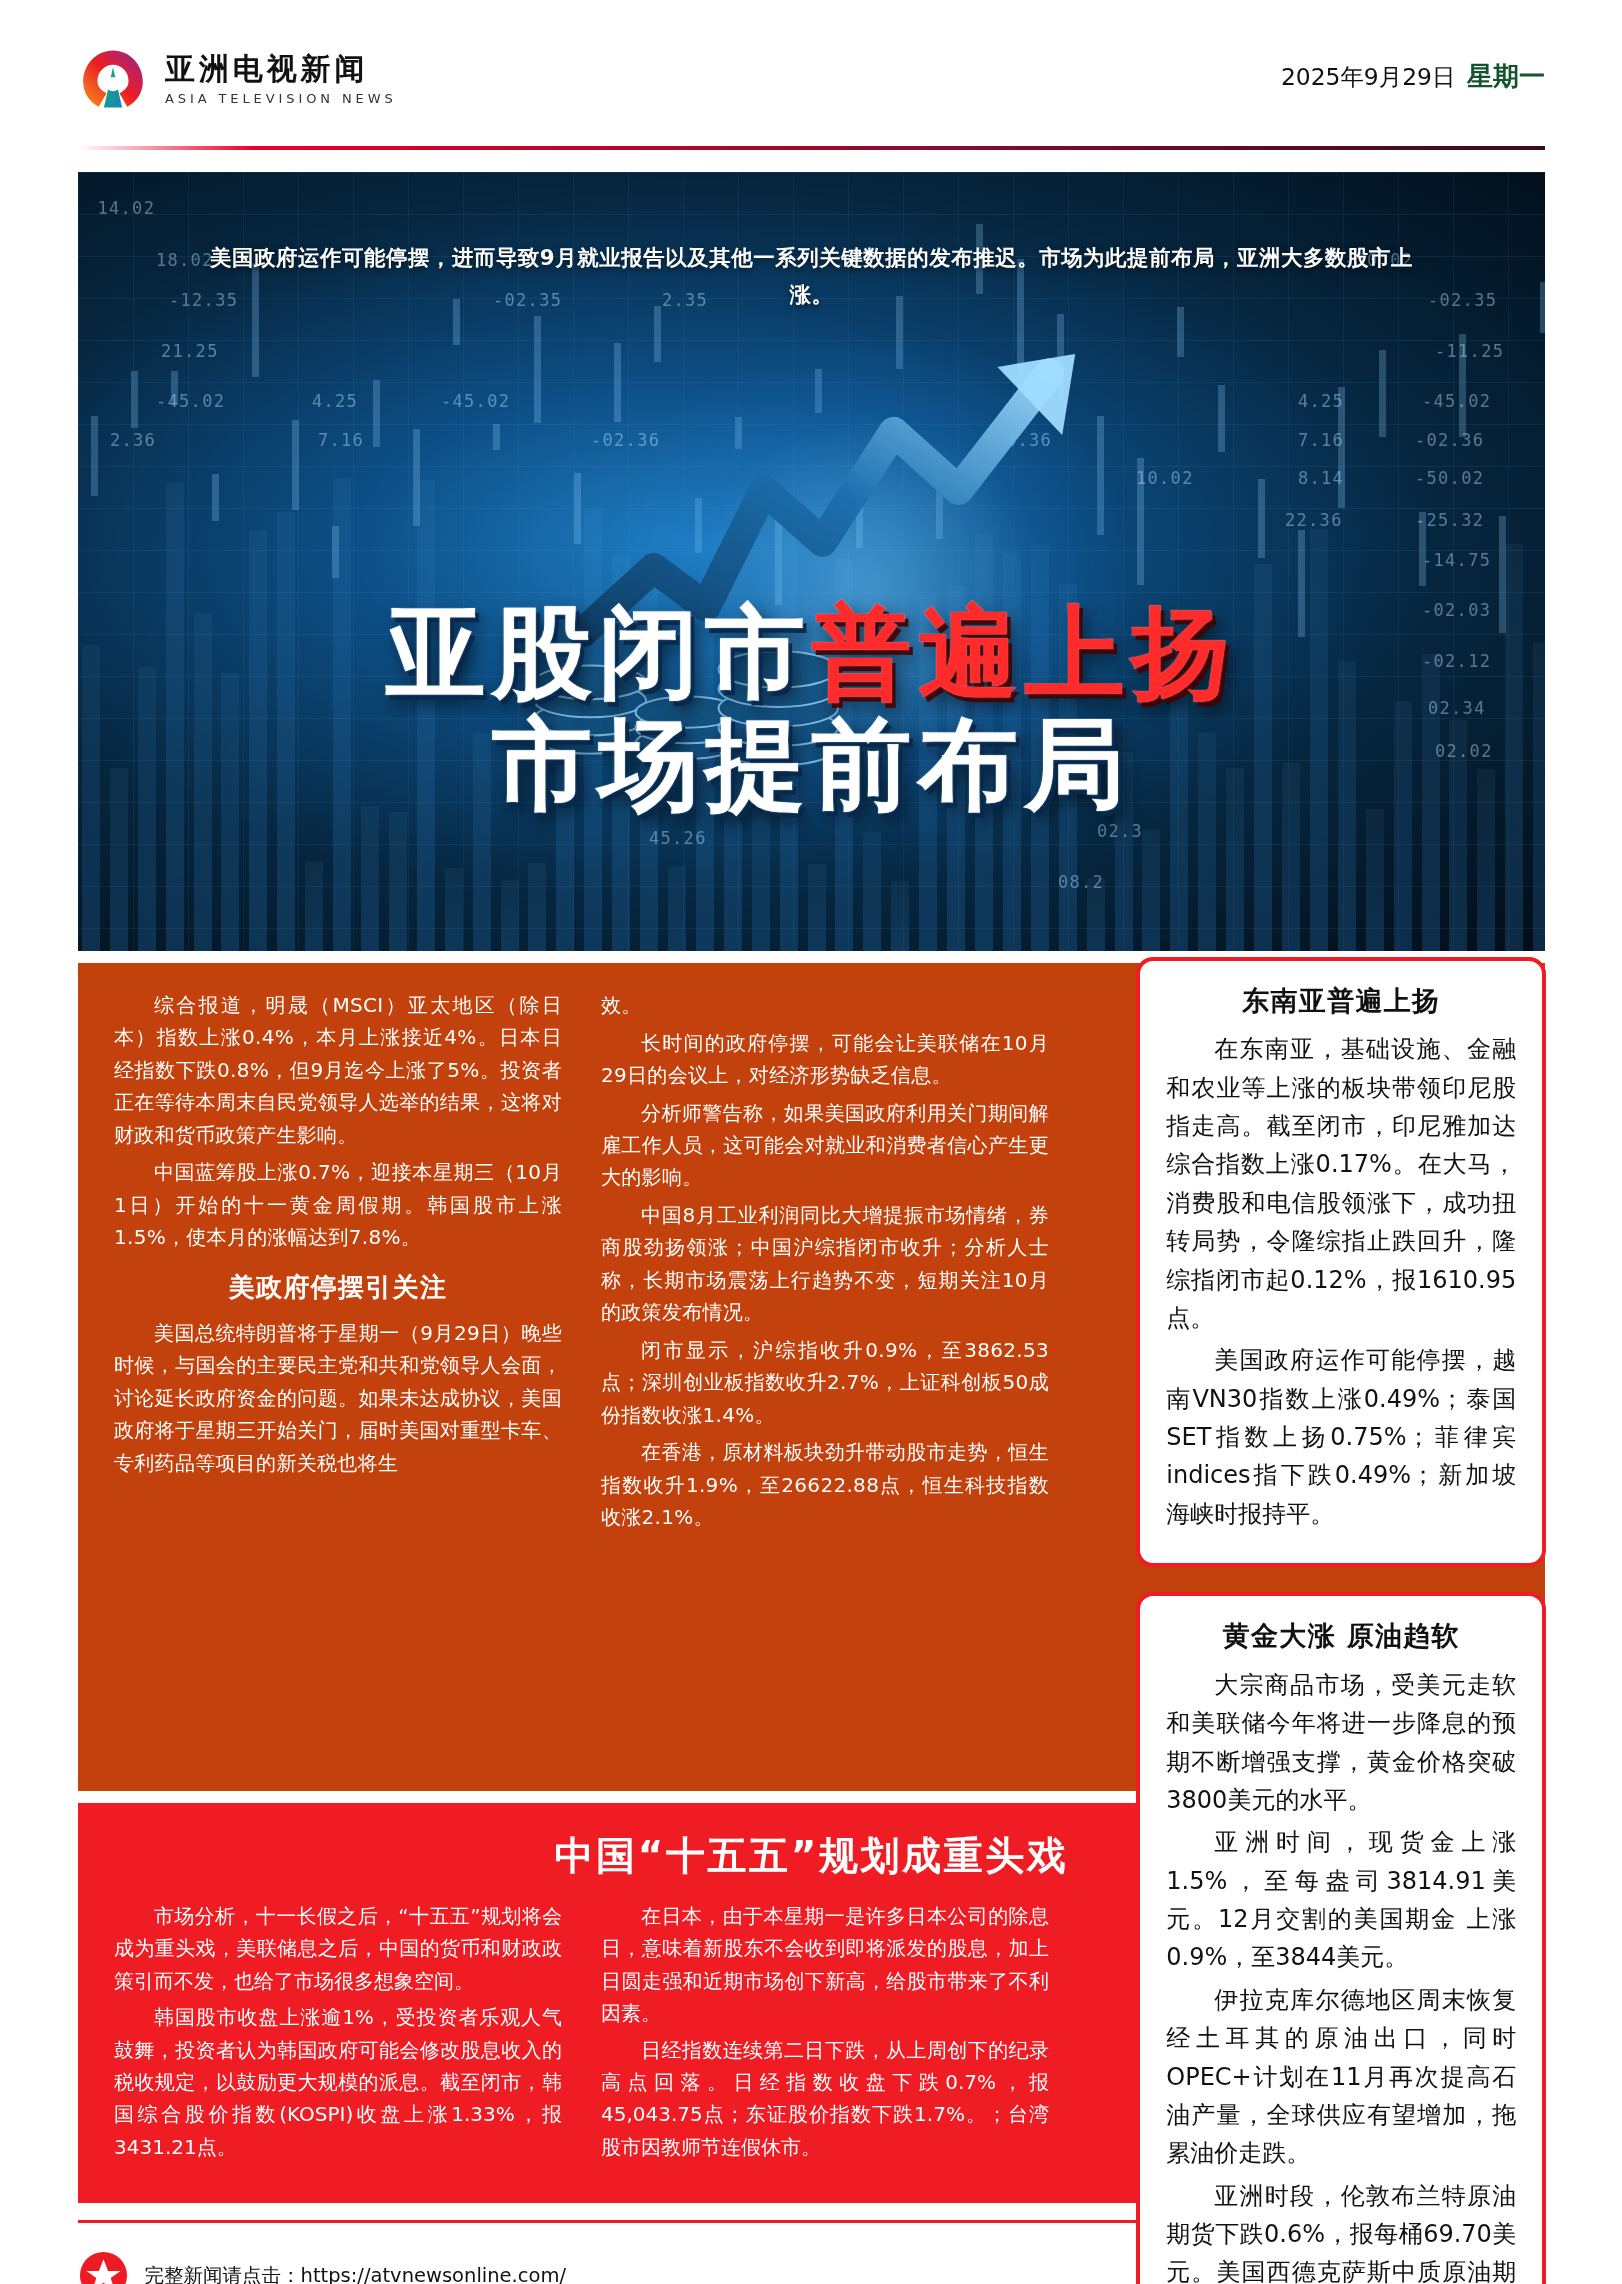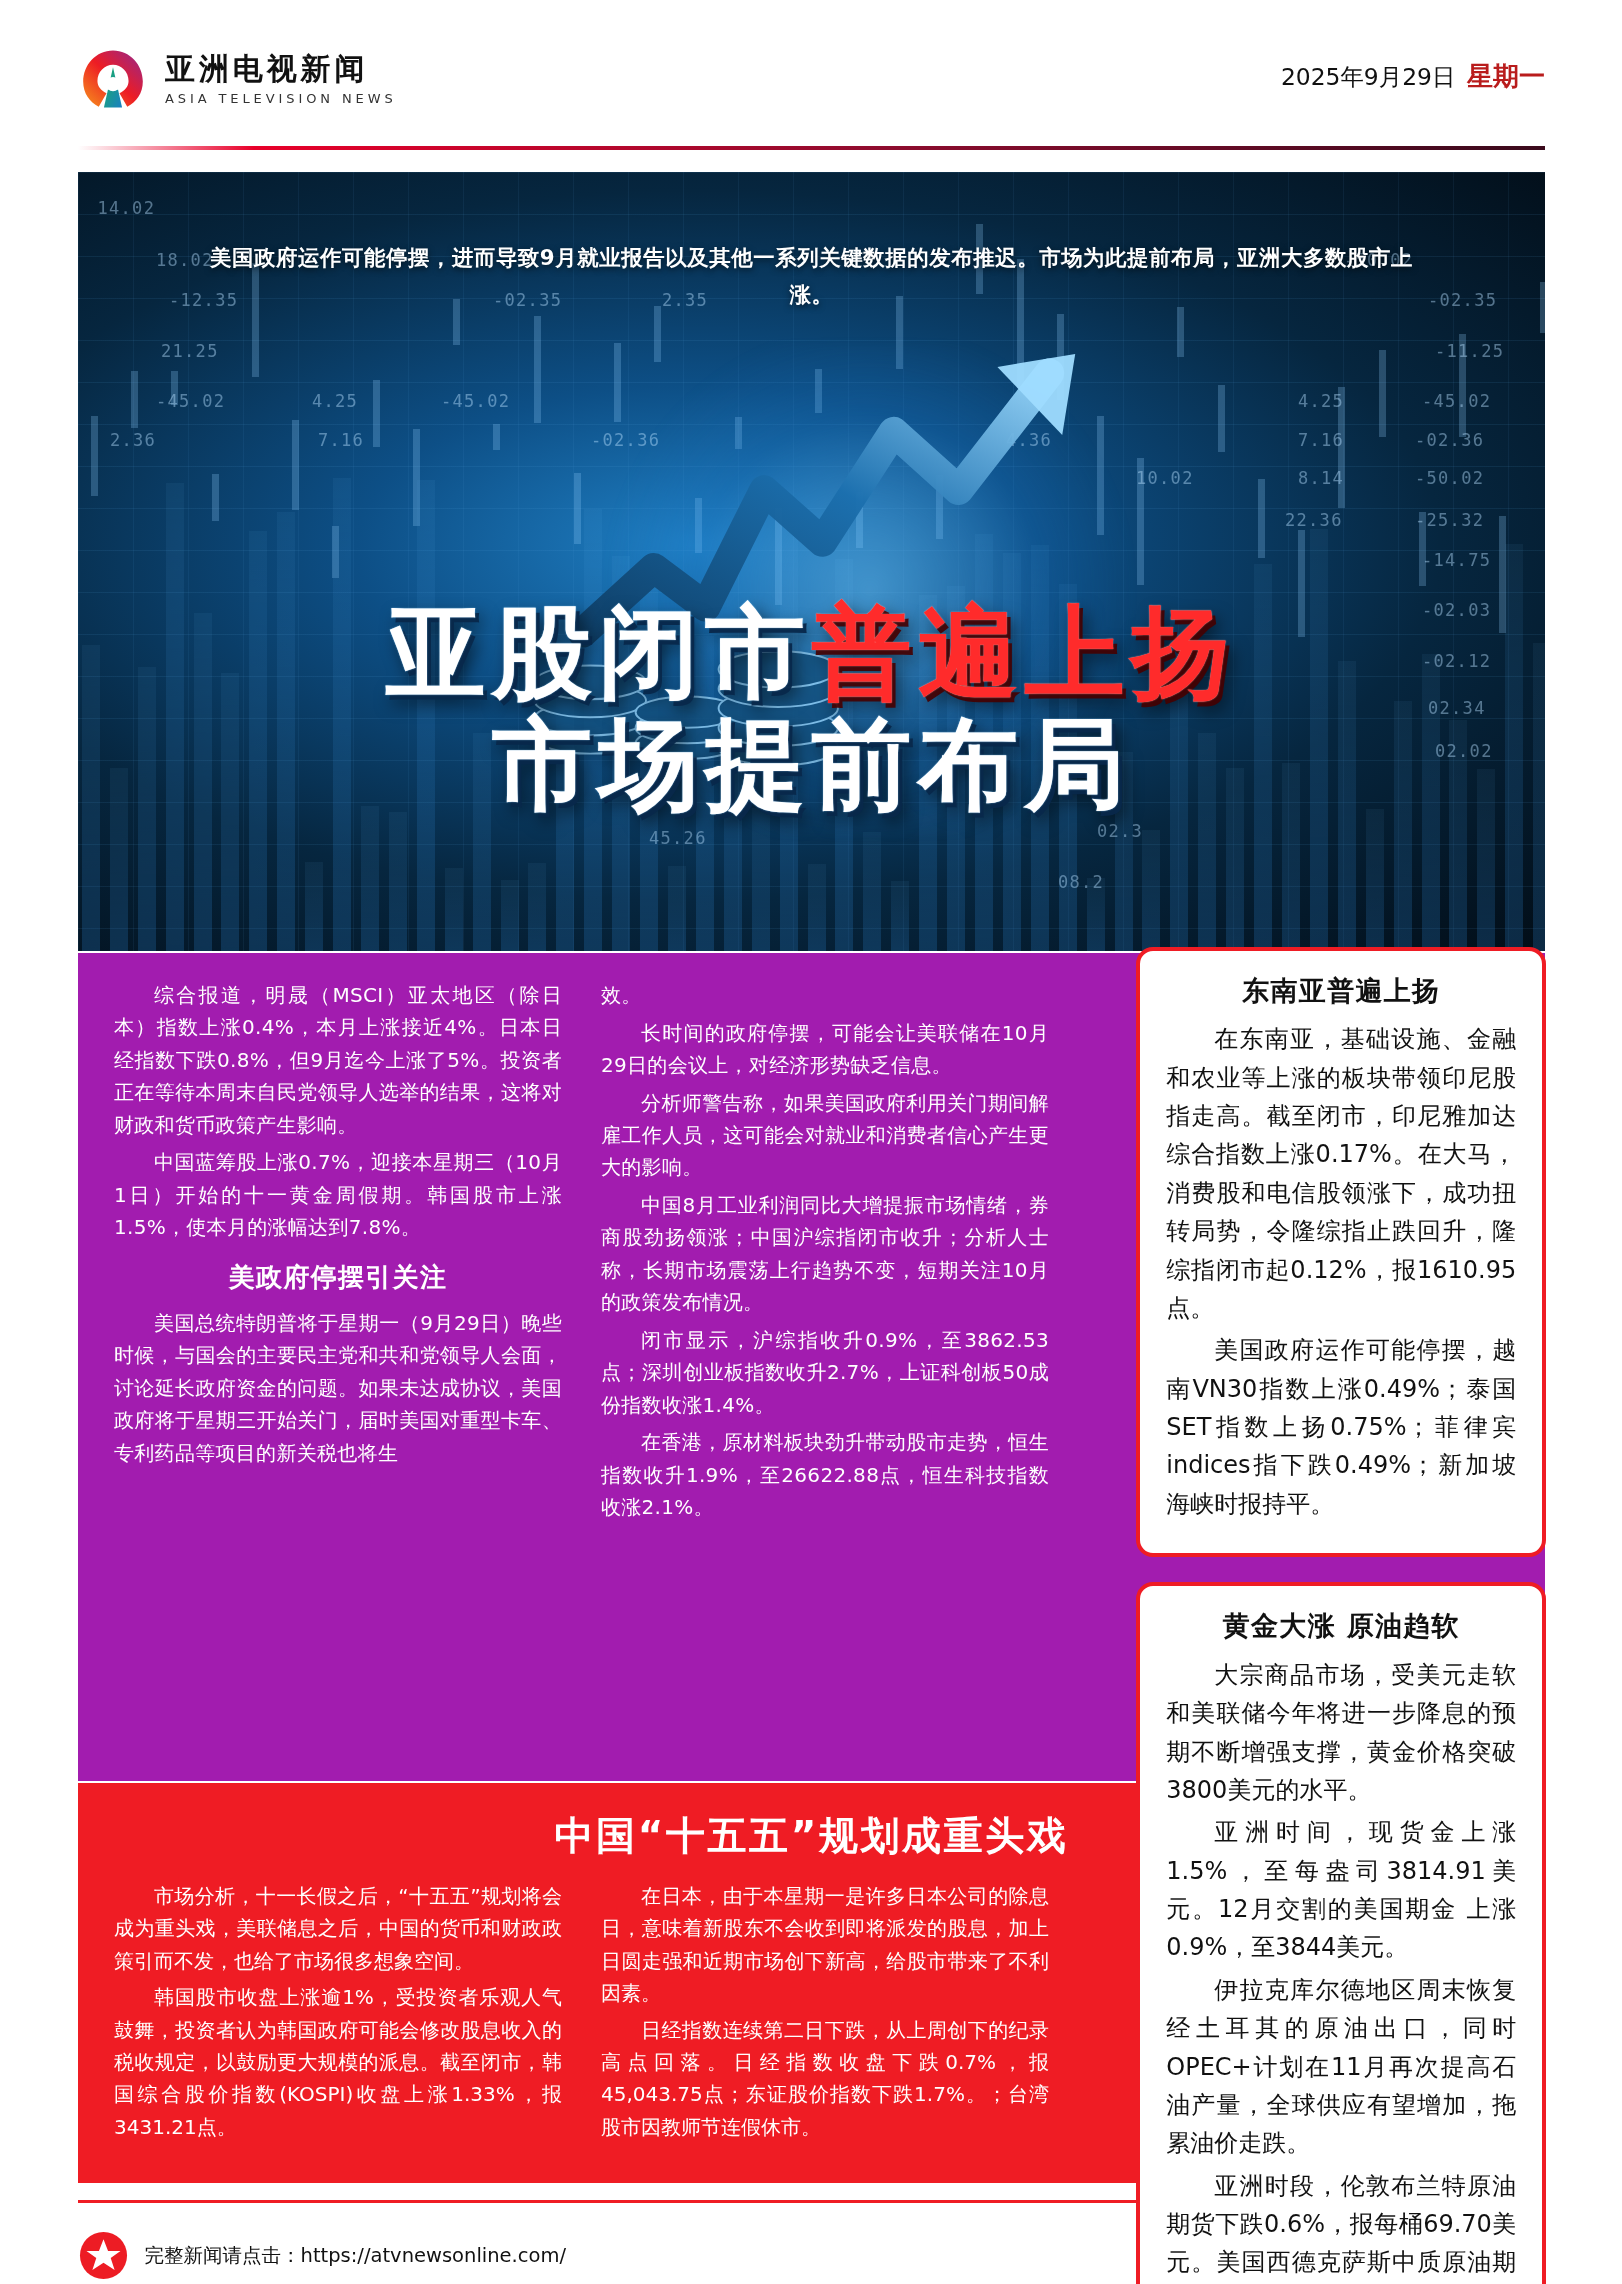--- a/index.html
+++ b/index.html
@@ -41,21 +41,21 @@
   .brand-en {
     font-size: 13px; letter-spacing: 3.9px; color: #333;
     margin-top: 5.2px;
   }
   .header-right {
     margin-left: auto;
     display: flex; align-items: baseline; gap: 11.7px;
     padding-top: 14.3px;
   }
   .date-text { font-size: 23.4px; color: #111; }
-  .weekday-text { font-size: 26px; font-weight: 700; color: #b91c1c; }
+  .weekday-text { font-size: 26px; font-weight: 700; color: #14532d; }
 
   .header-rule {
     margin: 15.6px 78px 0 78px;
     height: 4.5px;
     background: linear-gradient(to right, #ffffff 0%, #e8002a 12%, #8e0c2e 55%, #3a0a1c 100%);
   }
 
   
   .hero {
     margin: 22px 78px 0 78px;
@@ -127,22 +127,22 @@
   .hero-line .accent {
     color: #ff2b2b;
     text-shadow:
       0 0 1.3px #ffb3b3,
       3.9px 5.2px 0 rgba(70,0,0,0.9),
       6.5px 9px 17px rgba(0,0,0,0.6);
   }
 
   
   .dark-body {
-    margin: 2px 78px;
-    background: #a21caf;
+    margin: 12px 78px;
+    background: #c2410c;
     display: flex;
     padding: 26px 0 36px 0;
     position: relative;
   }
   .dark-body .cols {
     display: flex;
     gap: 39px;
     padding: 0 36px;
     flex: 1 1 auto;
   }

